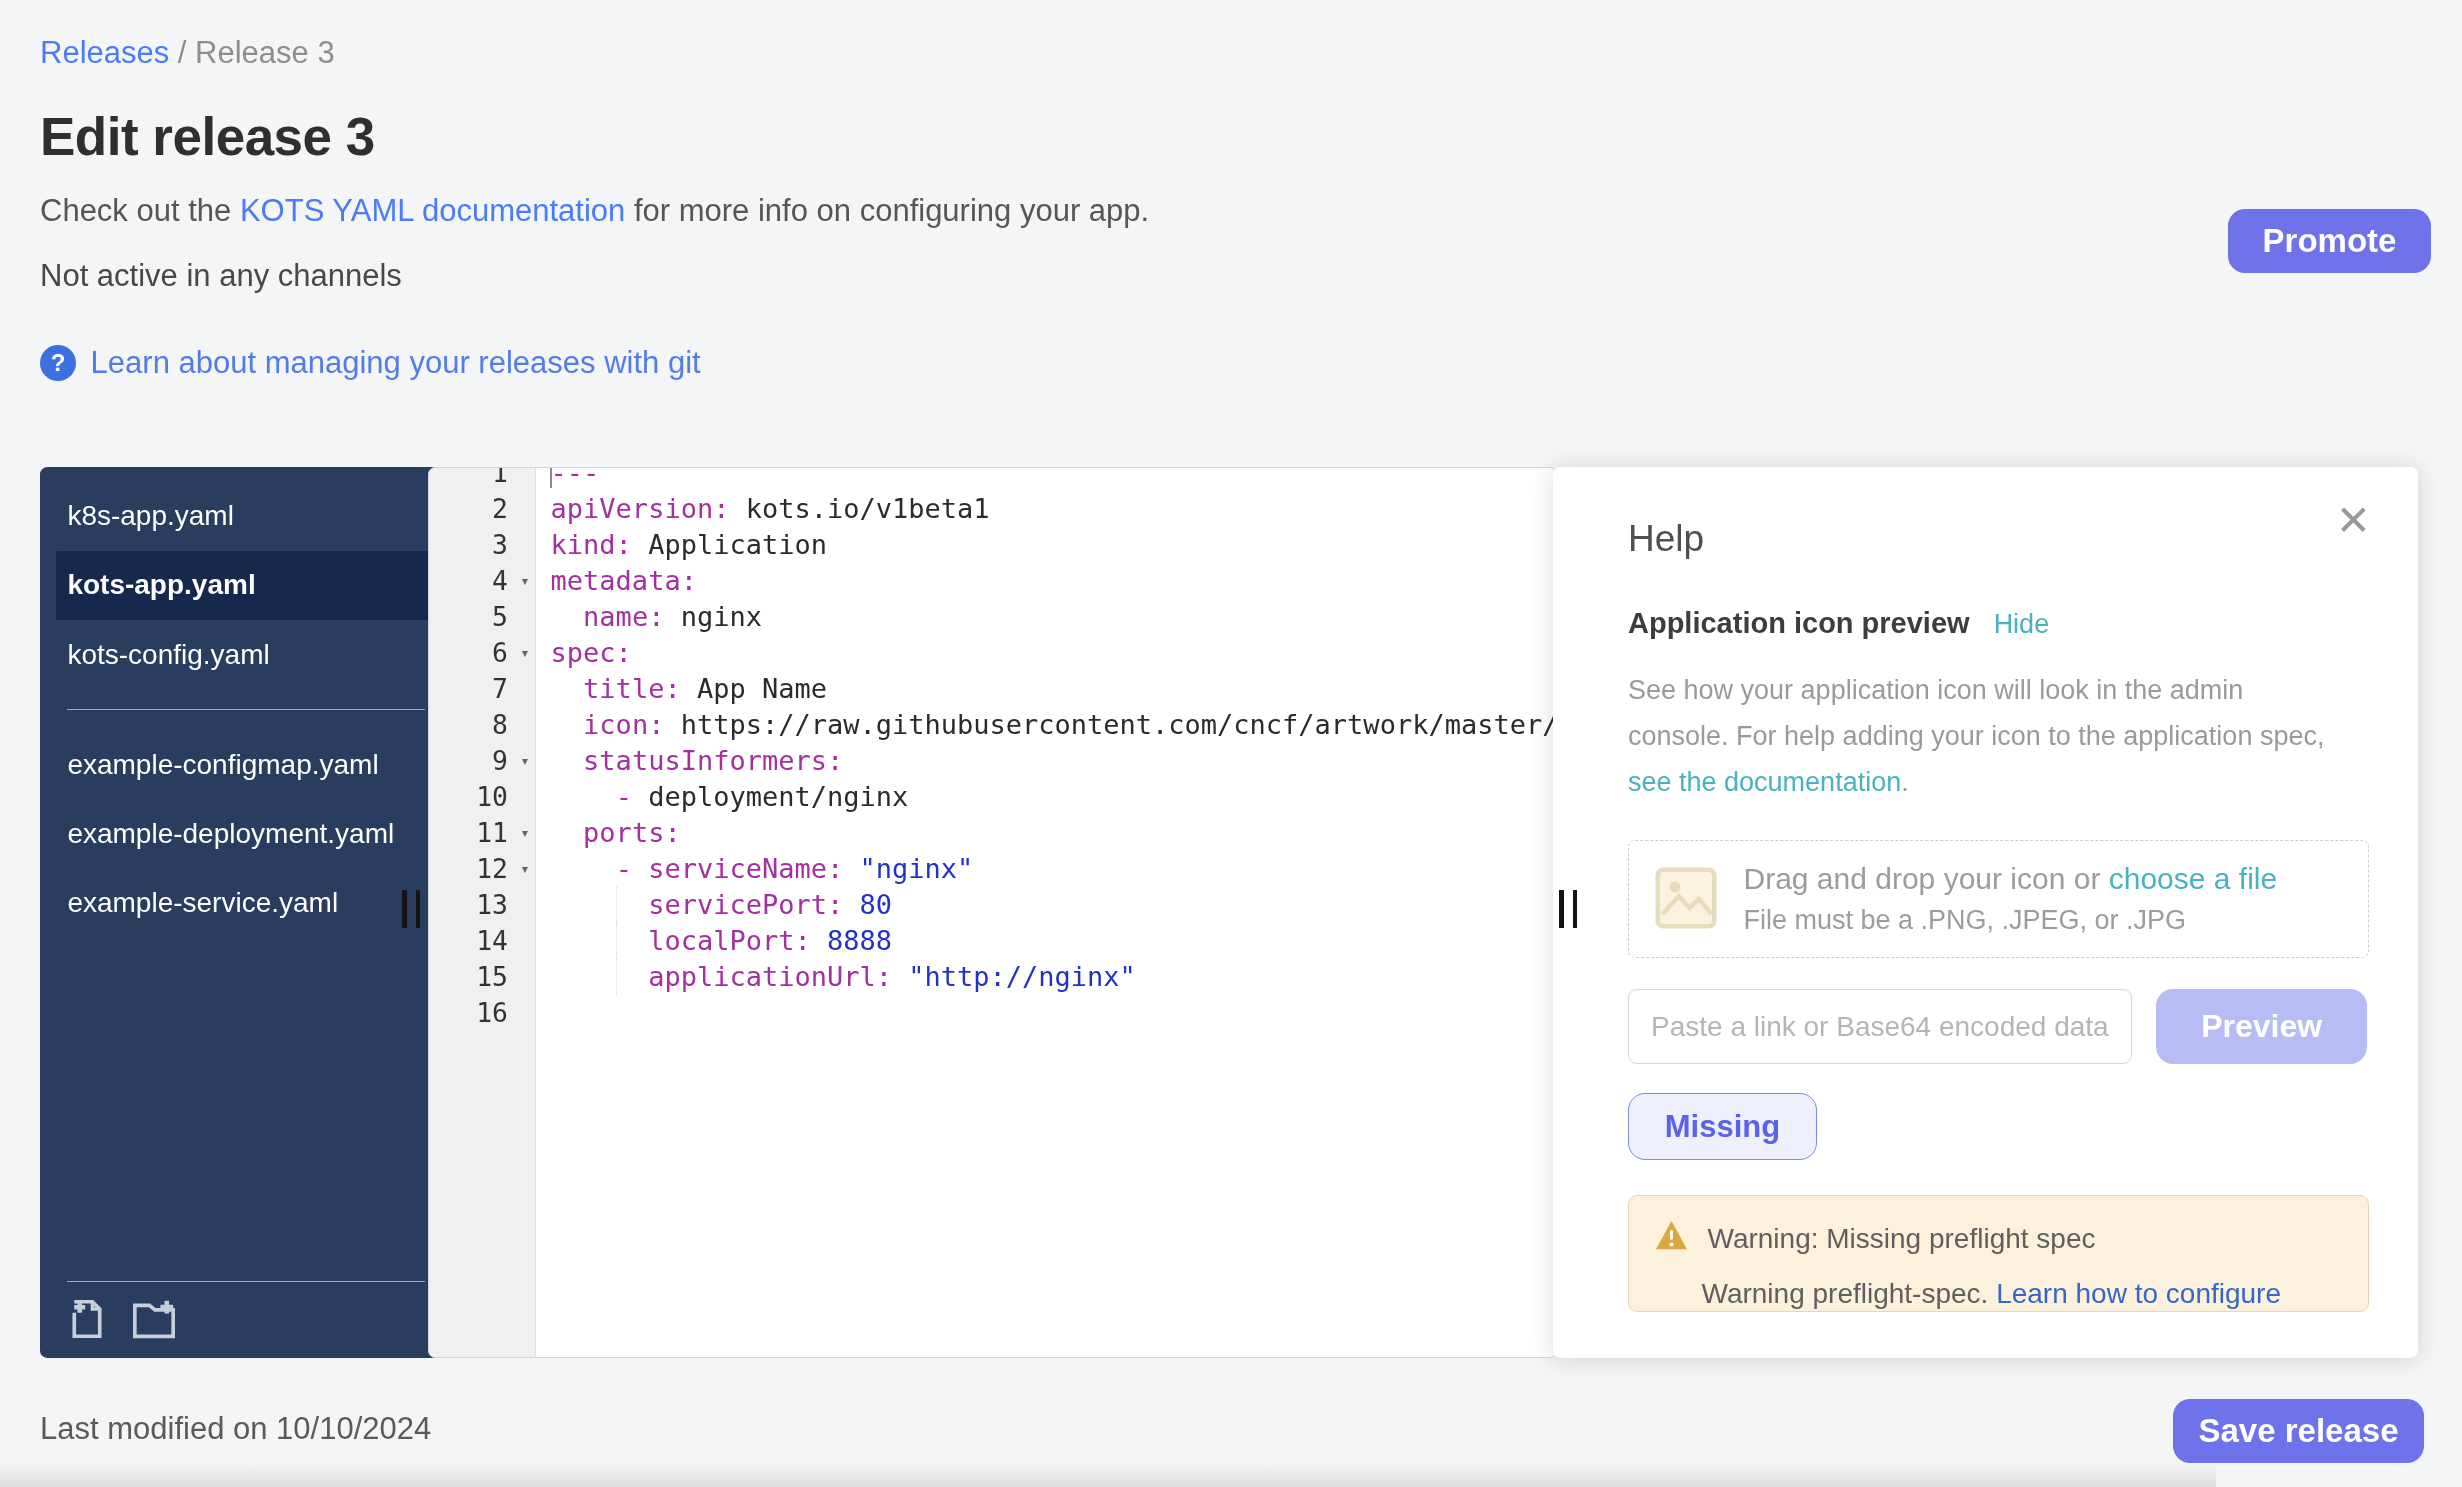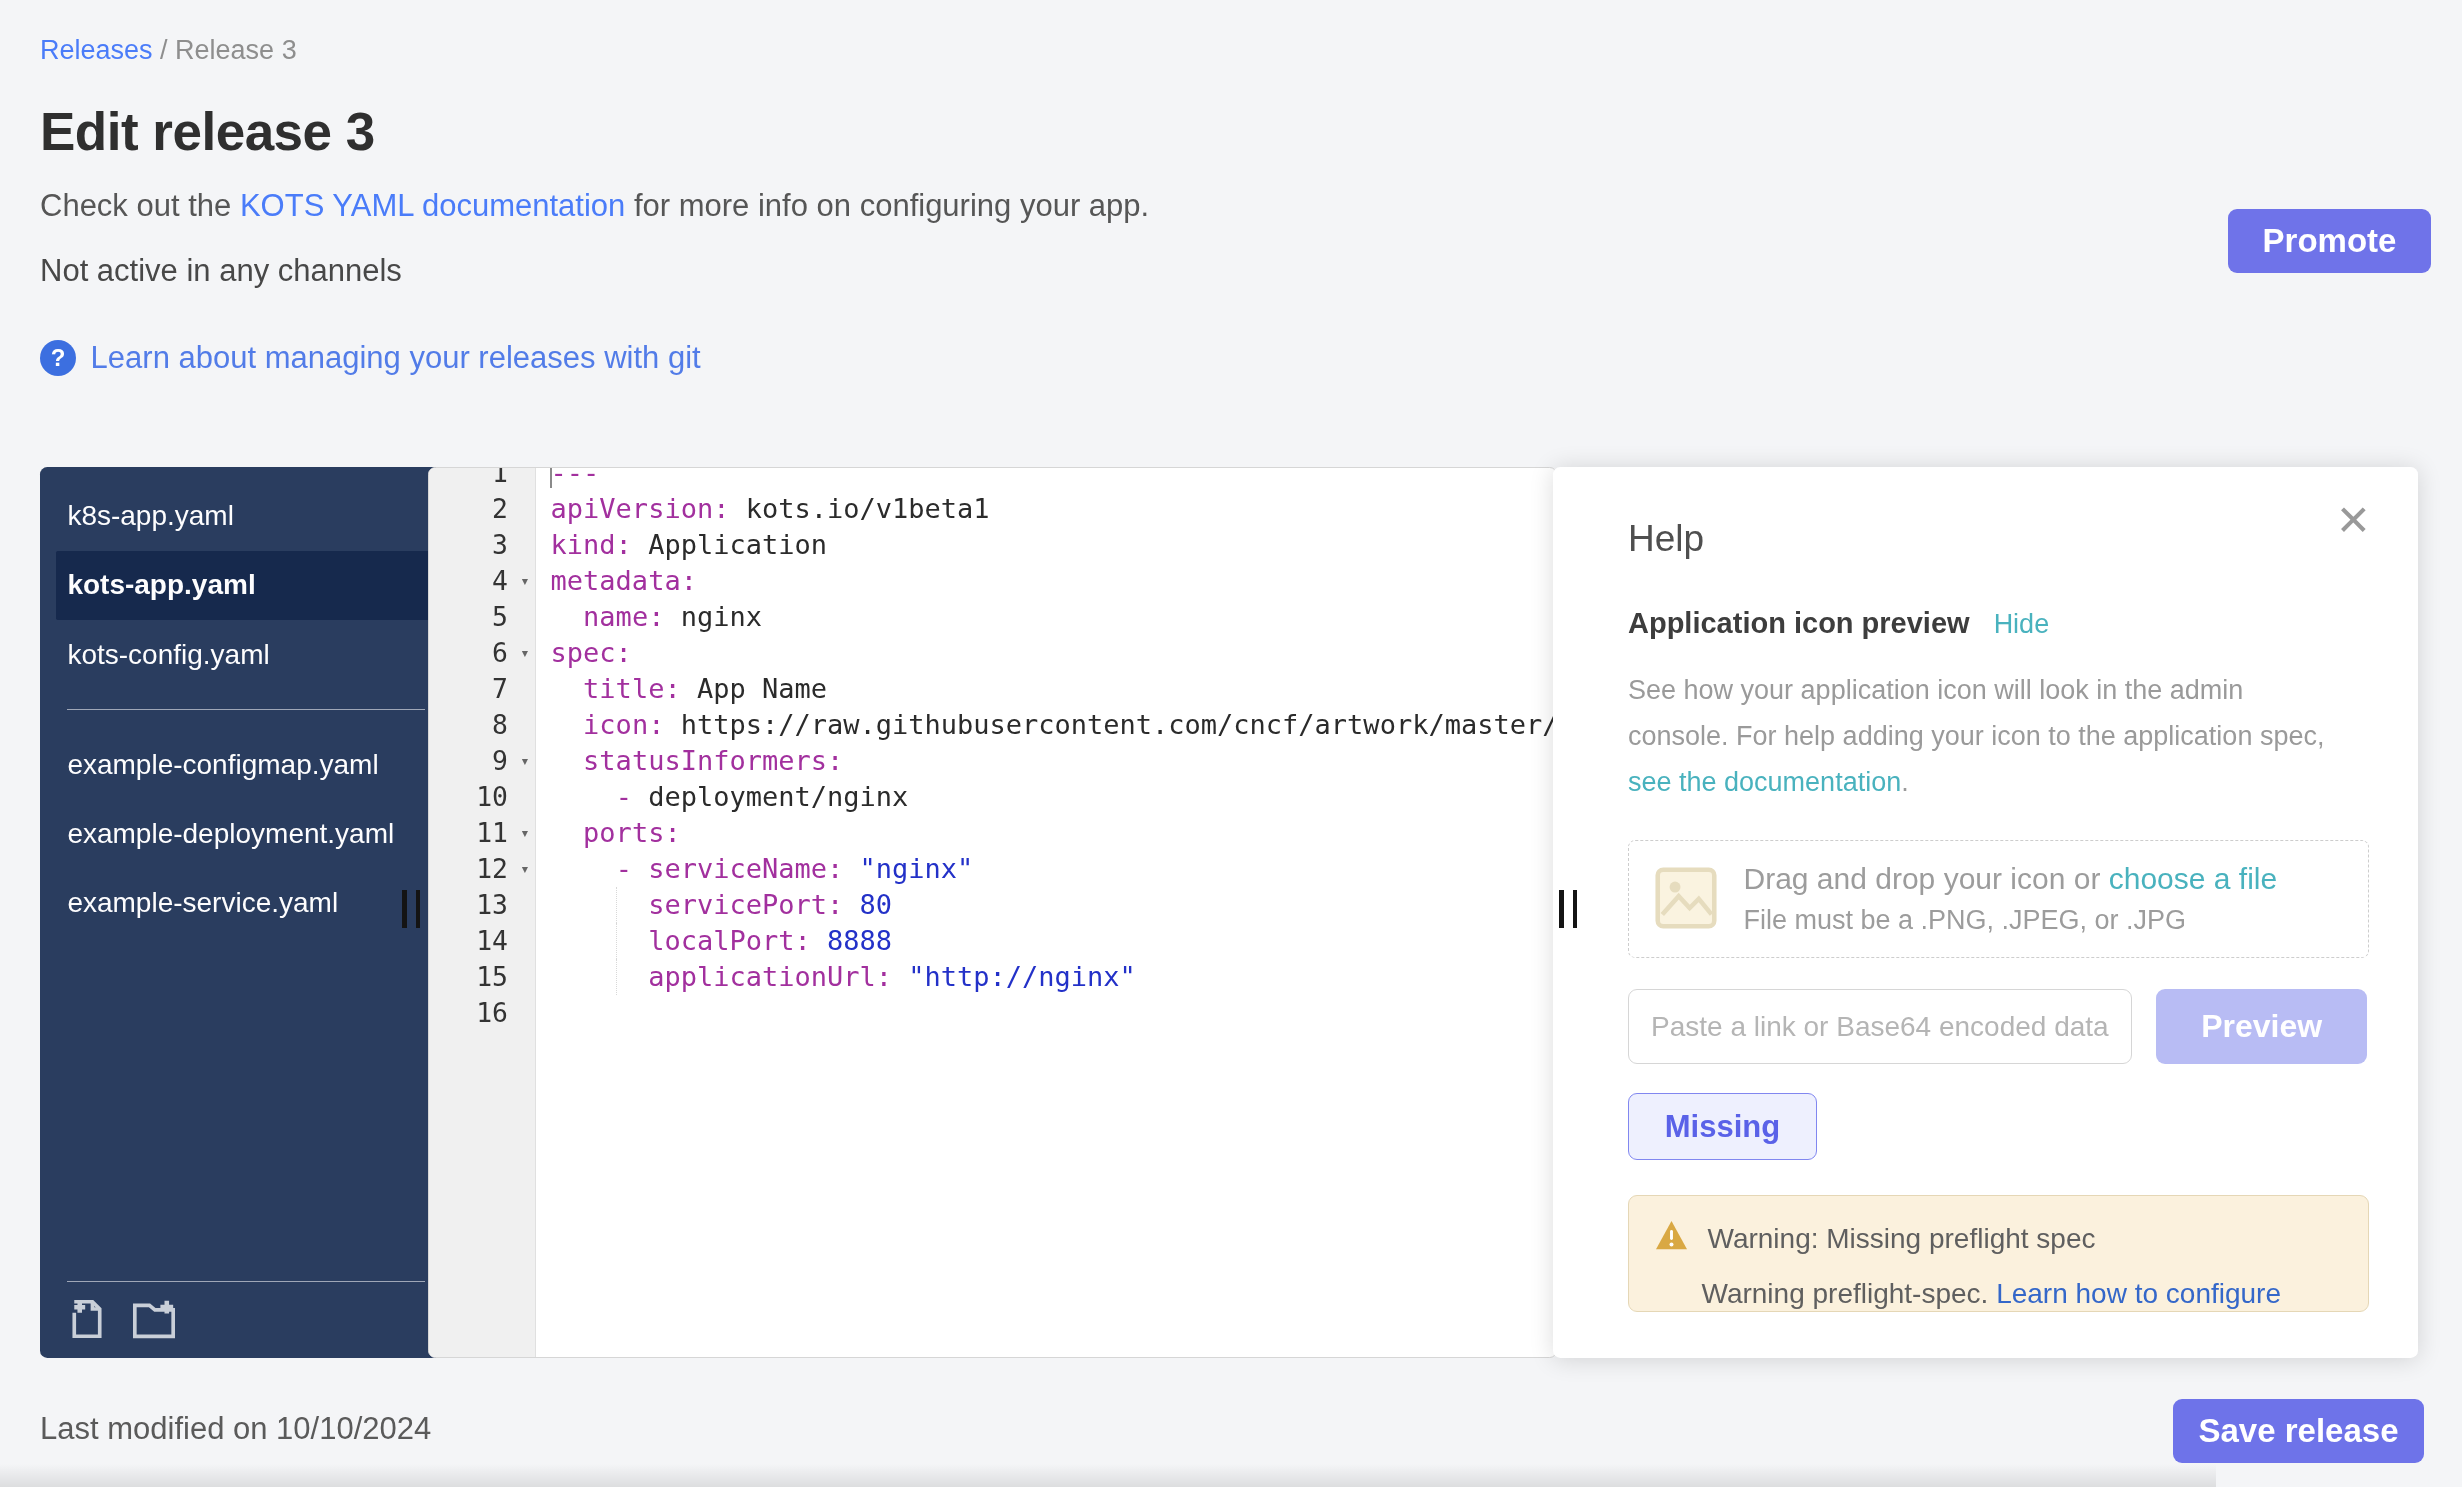--- a/index.html
+++ b/index.html
@@ -3,33 +3,33 @@
 <meta charset="utf-8">
 <style>
   html, body { margin:0; padding:0; width:2462px; height:1488px; overflow:hidden; }
   body { font-family:"Liberation Sans","DejaVu Sans",sans-serif; background:#f4f5f7; position:relative; }
   .page { position:absolute; inset:0; }
   .page::after { content:""; position:absolute; left:0; right:246px; bottom:0; height:24px;
     background:linear-gradient(180deg, rgba(0,0,0,0) 0%, rgba(0,0,0,0.10) 100%); pointer-events:none; }
 
   
   .header { padding:35px 40px 0 40px; }
-  .breadcrumb { font-size:27px; margin-bottom:35px; color:#8e8e8e; }
+  .breadcrumb { font-size:31px; margin-bottom:35px; color:#8e8e8e; }
   .breadcrumb a, .link-blue { color:#4a7cf9; text-decoration:none; cursor:pointer; }
   .title-row { display:flex; align-items:flex-start; margin-bottom:25.5px; }
   .page-title { font-size:53px; font-weight:800; color:#2f2f2f; letter-spacing:-0.5px; }
   .created-meta { font-size:31px; color:#8c8c8c; margin-left:38px; }
   .doc-line { font-size:31px; color:#565656; margin-bottom:29px; }
   .channel-status { font-size:31px; color:#484848; margin-bottom:51px; }
   .git-row { display:flex; align-items:center; gap:14.6px; font-size:31px; }
   .q-icon { width:36px; height:36px; border-radius:50%; background:#3c6fe0; color:#fff;
     display:flex; align-items:center; justify-content:center; font-size:24px; font-weight:700; }
   .git-row a { color:#527ce8; text-decoration:none; }
 
-  .btn { border:none; border-radius:9px; font-family:inherit; cursor:pointer; }
+  .btn { border:none; border-radius:17px; font-family:inherit; cursor:pointer; }
   .promote-btn { position:absolute; top:209px; right:31px; width:203px; height:64px;
     background:#6f73e9; color:#fff; font-size:33px; font-weight:700; }
 
   
   .main-row { position:absolute; top:467px; left:40px; right:36px; height:891px; }
 
   
   .sidebar { position:absolute; left:0; top:0; width:412px; height:891px; background:#2a3d5f;
     border-radius:7.3px; padding-top:14.6px; box-sizing:border-box; }
   .side-item { margin:0 22px 0 16.4px; padding:14.6px 11px; font-size:28px; line-height:40px;

